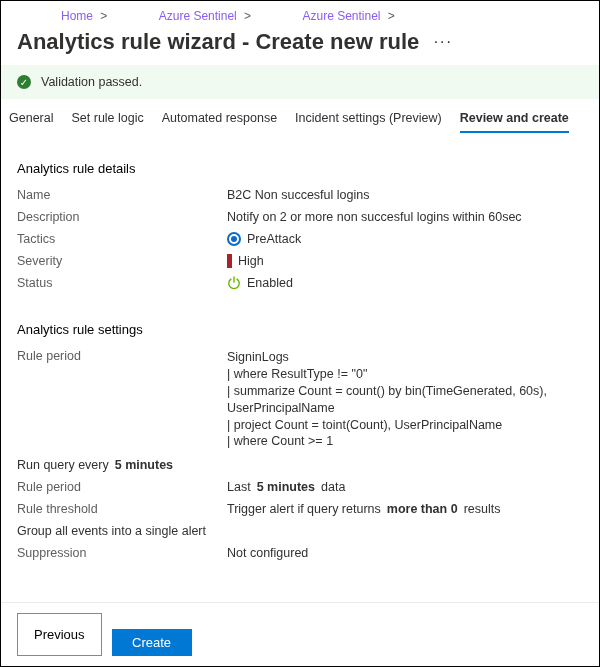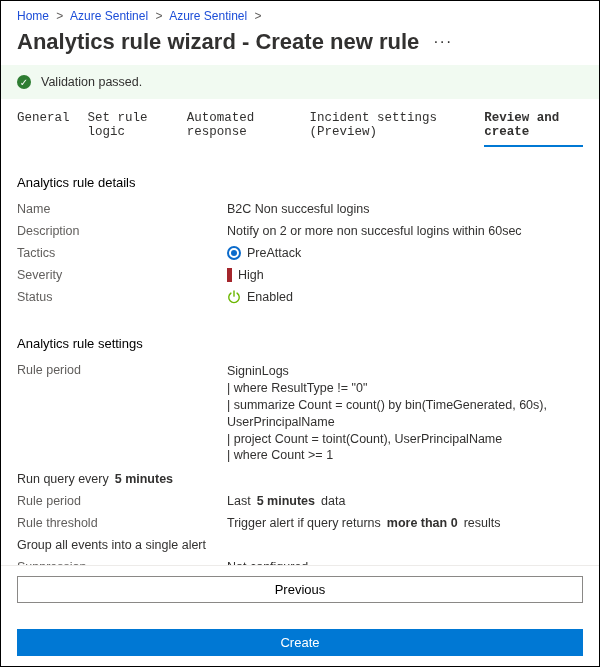--- a/index.html
+++ b/index.html
@@ -11,21 +11,21 @@
     width: 600px;
     height: 667px;
     border: 1px solid #000;
     overflow: hidden;
     position: relative;
   }
   .breadcrumb {
     padding: 8px 16px 4px 16px;
     font-size: 12px;
   }
-  .breadcrumb a { color: #1d4ed8; text-decoration: none; }
+  .breadcrumb a { color: #8b5cf6; text-decoration: none; margin-left: 44px; }
   .breadcrumb .sep { color: #605e5c; padding: 0 4px; }
   .title-row {
     display: flex;
     align-items: center;
     padding: 2px 16px 10px 16px;
   }
   .title-row h1 { font-size: 22px; font-weight: 600; flex: 0 0 auto; }
   .title-row .more { margin-left: 14px; color: #323130; font-size: 16px; letter-spacing: 1px; }
   .validation {
     background: #f1faf1;
@@ -39,24 +39,23 @@
     width: 14px; height: 14px;
     background: #2e7d32;
     border-radius: 50%;
     display: inline-flex;
     align-items: center; justify-content: center;
     color: #fff; font-size: 10px;
   }
   .tabs {
     display: flex;
     gap: 18px;
-    padding: 0 16px;
+    padding: 0 8px;
     border-bottom: 0;
     margin-top: 4px;
-    font-family: Liberation Mono, monospace;
   }
   .tab {
     padding: 8px 0 6px 0;
     font-size: 12.5px;
     color: #323130;
     cursor: pointer;
     border-bottom: 2px solid transparent;
   }
   .tab.active {
     font-weight: 600;
@@ -94,21 +93,20 @@
     width: 14px; height: 14px; display: inline-block; position: relative;
   }
   .status-icon svg { width: 14px; height: 14px; }
   .footer {
     position: absolute;
     bottom: 0; left: 0; right: 0;
     border-top: 1px solid #edebe9;
     padding: 10px 16px;
     display: flex; gap: 10px;
     background: #fff;
-    flex-direction: column;
   }
   .btn {
     font-size: 13px;
     padding: 5px 16px;
     border: 1px solid #8a8886;
     background: #fff;
     cursor: pointer;
     min-width: 80px;
   }
   .btn.primary {

